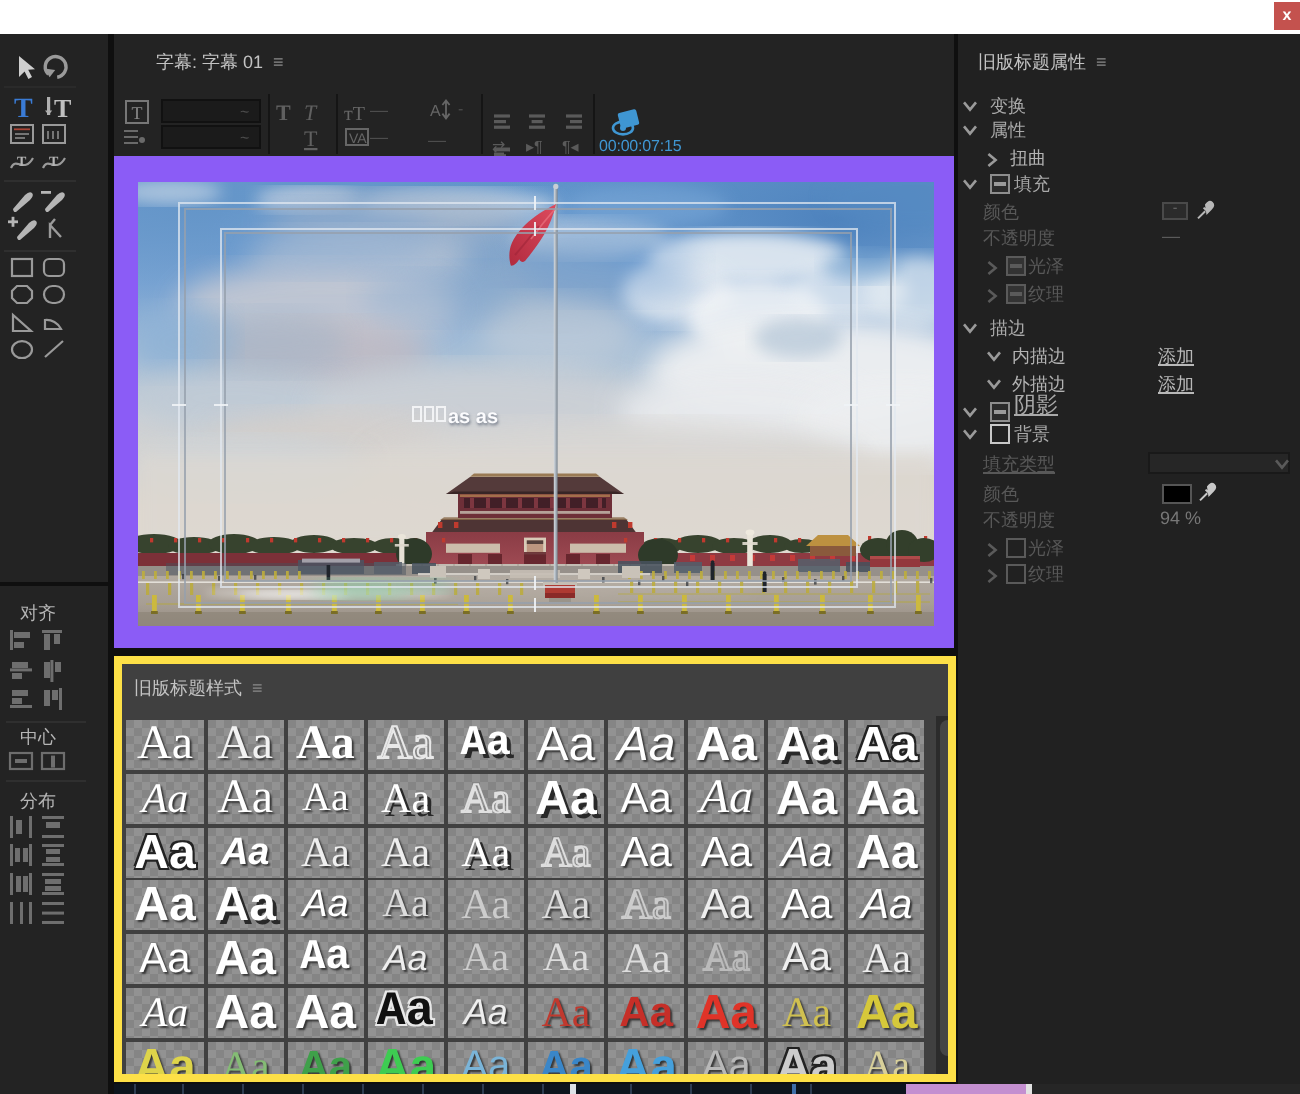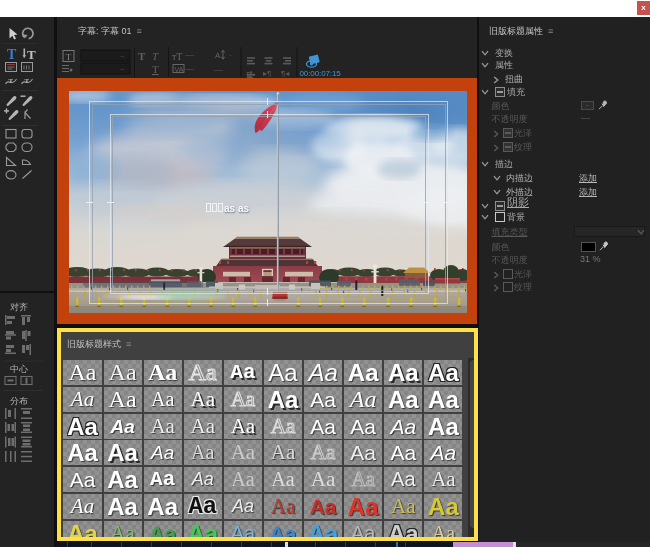--- a/index.html
+++ b/index.html
@@ -245,21 +245,21 @@
     <g>
       <rect x="252.5" y="12.5" width="9.5" height="8" rx="1" fill="#3f96d2" transform="rotate(-14 257 16.5)"></rect>
       <ellipse cx="254.5" cy="21" rx="5" ry="3.2" fill="none" stroke="#3f96d2" stroke-width="1.3"></ellipse>
       <circle cx="254.5" cy="21" r="1.5" fill="#3f96d2"></circle>
     </g>
 
     <text x="242.5" y="32.5" font-size="8" letter-spacing="-0.1" fill="#3f96d2" font-family="Liberation Sans">00:00:07:15</text>
   </svg>
 </div>
 
-<div class="abs" id="preview" style="left:57px;top:78px;width:420px;height:246px;background:#c2410c;">
+<div class="abs" id="preview" style="left:57px;top:78px;width:420px;height:246px;background:#8b5cf6;">
   <div class="abs" id="photo" style="left:12px;top:13px;width:398px;height:222px;background:#cfd4da;overflow:hidden;">
   <svg width="398" height="222" viewBox="0 0 398 222">
     <defs>
       <linearGradient id="sky" x1="0" y1="0" x2="0" y2="1">
         <stop offset="0" stop-color="#6094ca"></stop>
         <stop offset="0.27" stop-color="#7fa8d6"></stop>
         <stop offset="0.47" stop-color="#a8bfd6"></stop>
         <stop offset="0.63" stop-color="#cbd0d5"></stop>
         <stop offset="0.8" stop-color="#dbd4cb"></stop>
         <stop offset="1" stop-color="#e1dad0"></stop>
@@ -879,21 +879,21 @@
 <div class="abs" style="left:95px;top:208.5px;width:71px;height:11px;background:#262626;border:1px solid #191919;box-sizing:border-box;"></div>
 <svg class="abs" style="left:158px;top:211.5px" width="8" height="6">
       <path d="M1,1.2 L4,4.8 L7,1.2" fill="none" stroke="#5a5a5a" stroke-width="1.3"></path>
     </svg>
 <div class="abs" style="left:12.5px;top:223.5px;font-size:9px;color:#585858;white-space:nowrap;">颜色</div>
 <div class="abs" style="left:102px;top:225px;width:13px;height:8px;background:#000;border:1px solid #555;"></div>
 <svg class="abs" style="left:119px;top:223px" width="12" height="12">
       <path d="M2,10.2 L5.6,6.6 M4.8,4.8 L7.2,7.2 M6,3.4 Q7.6,1 9,2.4 Q10.4,3.8 8.6,5.4 L6.6,7.4 Z" stroke="#c8c8c8" stroke-width="1" fill="#c8c8c8"></path>
     </svg>
 <div class="abs" style="left:12.5px;top:237.0px;font-size:9px;color:#585858;white-space:nowrap;">不透明度</div>
-<div class="abs" style="left:101px;top:237.0px;font-size:9px;color:#777;">31 %</div>
+<div class="abs" style="left:101px;top:237.0px;font-size:9px;color:#777;">94 %</div>
 <svg class="abs" style="left:14px;top:253.5px" width="6" height="8">
       <path d="M1.2,1 L4.8,4 L1.2,7" fill="none" stroke="#5a5a5a" stroke-width="1.3"></path>
     </svg>
 <div class="abs" style="left:24px;top:251.5px;width:8px;height:8px;border:1px solid #5a5a5a;"></div>
 <div class="abs" style="left:35px;top:250.5px;font-size:9px;color:#585858;white-space:nowrap;">光泽</div>
 <svg class="abs" style="left:14px;top:267.0px" width="6" height="8">
       <path d="M1.2,1 L4.8,4 L1.2,7" fill="none" stroke="#5a5a5a" stroke-width="1.3"></path>
     </svg>
 <div class="abs" style="left:24px;top:265.0px;width:8px;height:8px;border:1px solid #5a5a5a;"></div>
 <div class="abs" style="left:35px;top:264.0px;font-size:9px;color:#585858;white-space:nowrap;">纹理</div>

